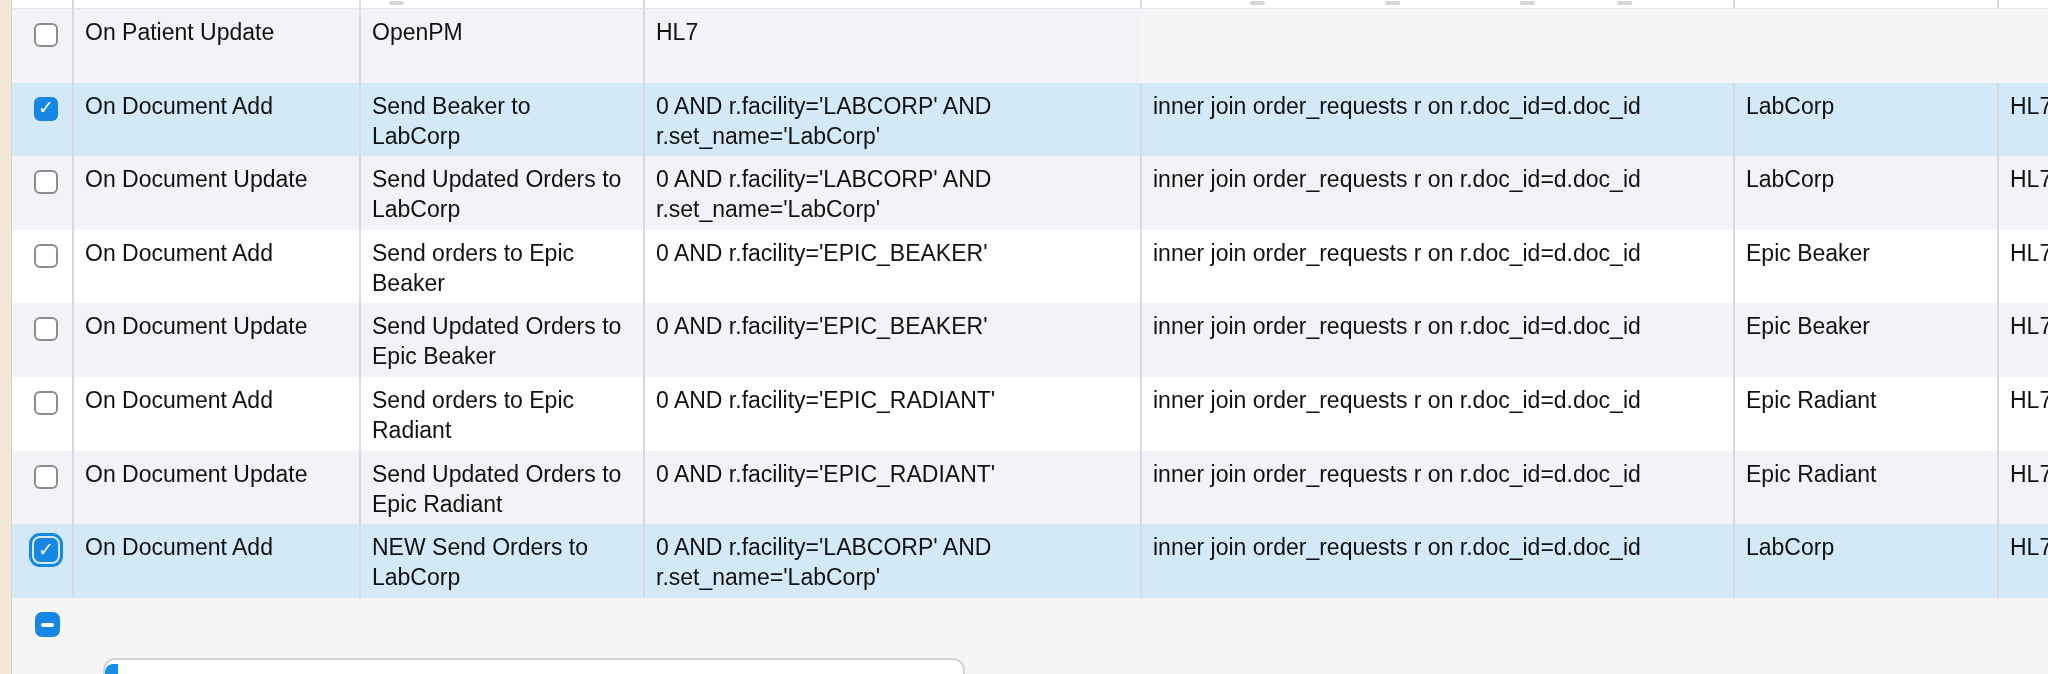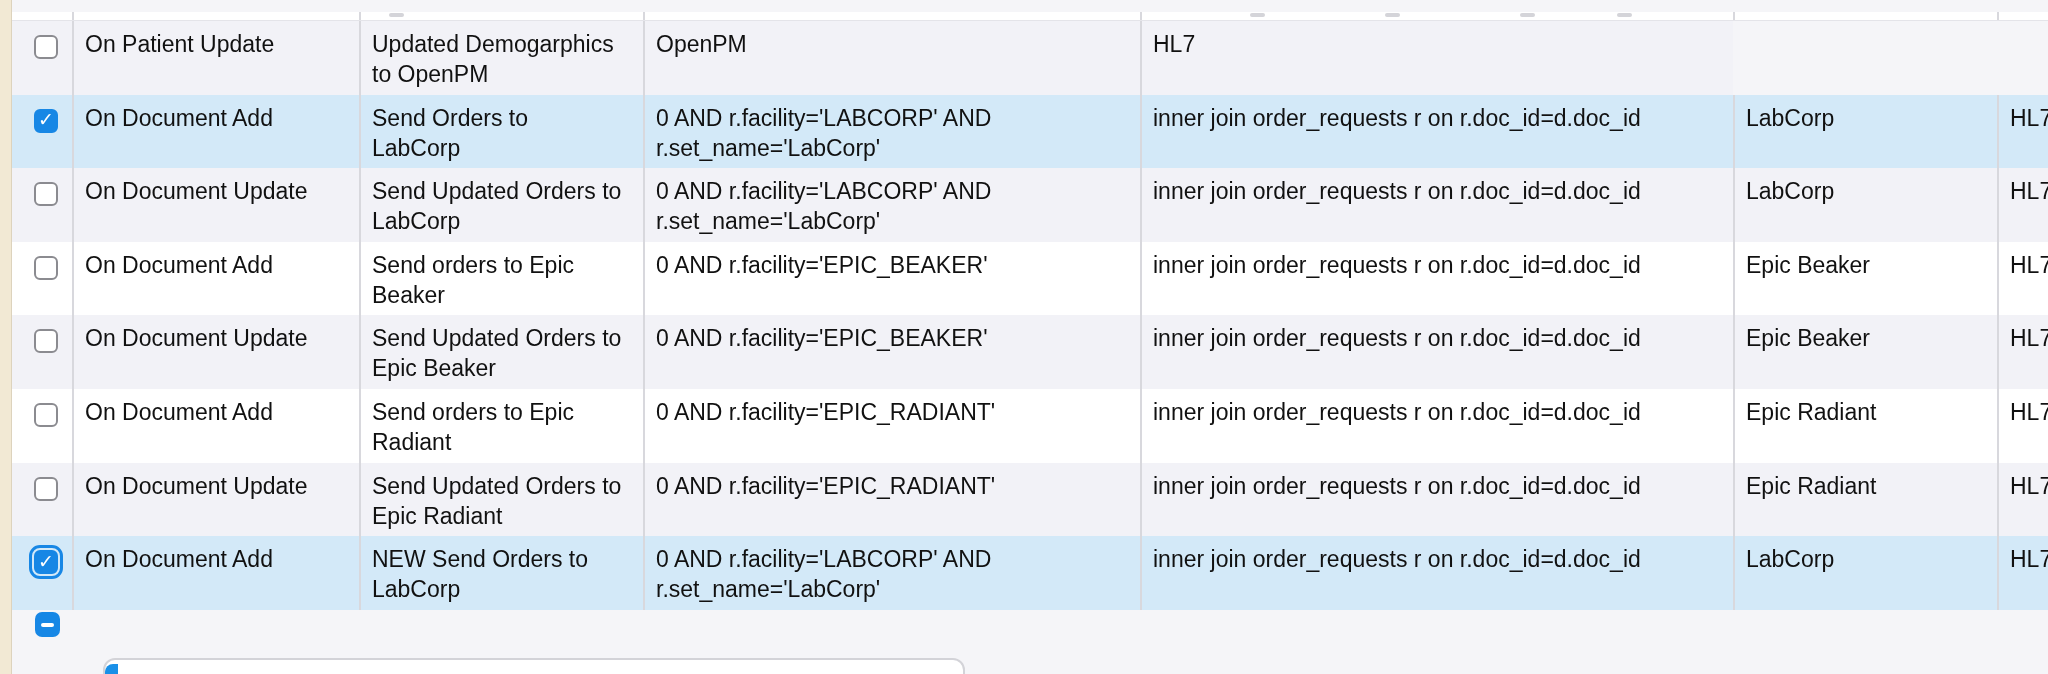--- a/index.html
+++ b/index.html
@@ -7,21 +7,21 @@
   #canvas {
     position:relative; width:2048px; height:674px; overflow:hidden;
     background:#f5f5f8;
     font-family:"Liberation Sans","DejaVu Sans",sans-serif;
     color:#111;
   }
   .left-margin {
     position:absolute; left:0; top:0; width:12px; height:674px;
     background:#f2e9d4; border-right:1px solid #ddd3bd;
   }
-  .grid-table { position:absolute; left:12px; top:12px; width:2036px; overflow:hidden; }
+  .grid-table { position:absolute; left:12px; top:0; width:2036px; overflow:hidden; }
   .trow {
     display:grid;
     grid-template-columns:60px 287px 284px 497px 593px 264px 299px;
     width:2284px;
     height:73.6px;
   }
   .header-stub {
     display:grid;
     grid-template-columns:60px 287px 284px 497px 593px 264px 299px;
     width:2284px; height:9px; background:#ffffff;
@@ -95,34 +95,32 @@
       <div class="remnant" style="left:1373px;"></div>
       <div class="remnant" style="left:1508px;"></div>
       <div class="remnant" style="left:1605px;"></div>
     </div>
 
     <div class="trow">
       <div class="cell c-check stripe">
         <span class="checkbox"></span>
       </div>
       <div class="cell stripe">On Patient Update</div>
-      <div class="cell stripe">Updated Demogarphics
-to OpenPM</div>
       <div class="cell stripe">OpenPM</div>
       <div class="cell stripe">HL7</div>
     </div>
 
     <div class="trow">
       <div class="cell c-check selected">
         <span class="checkbox checked">
           <span class="check-glyph">✓</span>
         </span>
       </div>
       <div class="cell selected">On Document Add</div>
-      <div class="cell selected">Send Orders to
+      <div class="cell selected">Send Beaker to
 LabCorp</div>
       <div class="cell selected">0 AND r.facility='LABCORP' AND
 r.set_name='LabCorp'</div>
       <div class="cell selected">inner join order_requests r on r.doc_id=d.doc_id</div>
       <div class="cell selected">LabCorp</div>
       <div class="cell selected">HL7</div>
     </div>
 
     <div class="trow">
       <div class="cell c-check stripe">

